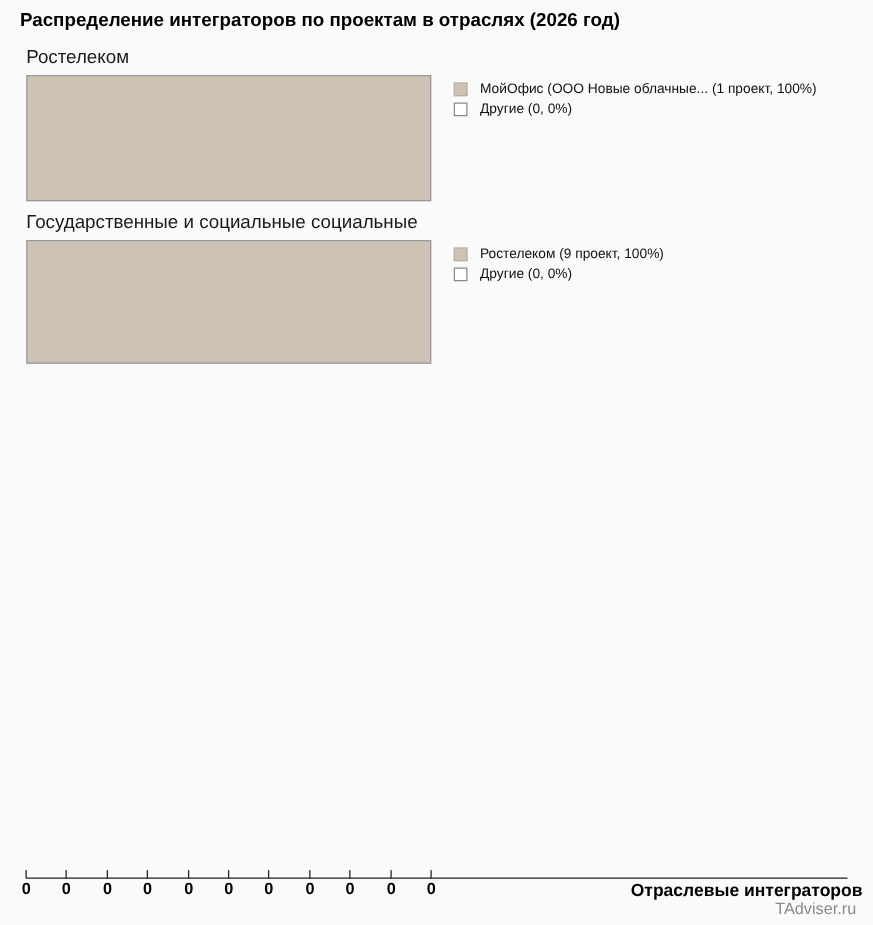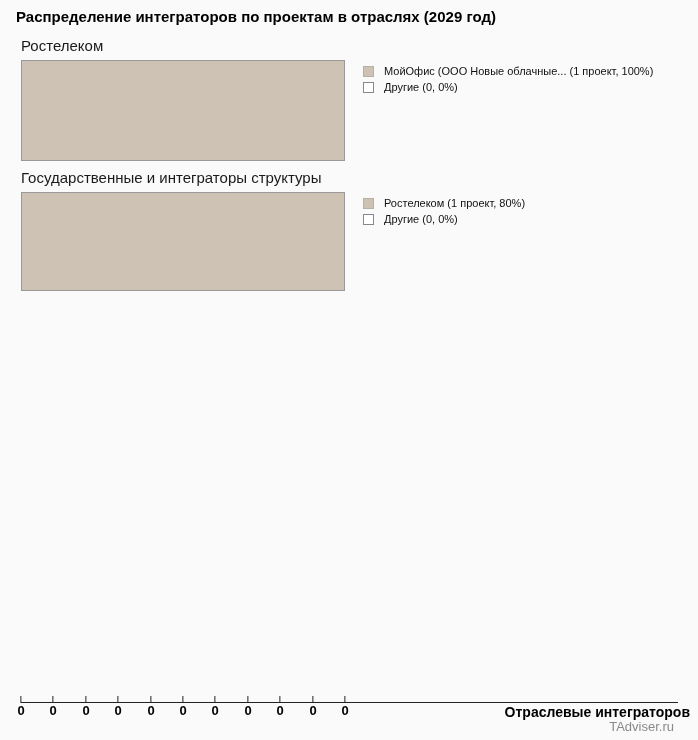--- a/index.html
+++ b/index.html
@@ -70,51 +70,51 @@
     font-size: 13px; font-weight: bold; color: #000;
     margin-top: 2px; line-height: 12px;
   }
 
   .axis-label {
     position: absolute; right: 8px; top: 704px;
     font-size: 14px; font-weight: bold; color: #000;
     white-space: nowrap;
   }
   .watermark {
-    position: absolute; right: 24px; top: 719px;
+    position: absolute; right: 13px; top: 719px;
     font-size: 13px; color: var(--watermark-color);
     white-space: nowrap;
   }
 </style>
 </head>
 <body>
 
 <div class="stage">
 
-  <div class="chart-title">Распределение интеграторов по проектам в отраслях (2029 год)</div>
+  <div class="chart-title">Распределение интеграторов по проектам в отраслях (2026 год)</div>
 
   <div class="industry-title s0">Ростелеком</div>
   <div class="bar b0"></div>
   <div class="legend l0">
     <div class="legend-row">
       <span class="swatch filled"></span>
       <span class="legend-label">МойОфис (ООО Новые облачные... (1 проект, 100%)</span>
     </div>
     <div class="legend-row">
       <span class="swatch empty"></span>
       <span class="legend-label">Другие (0, 0%)</span>
     </div>
   </div>
 
-  <div class="industry-title s1">Государственные и интеграторы структуры</div>
+  <div class="industry-title s1">Государственные и социальные социальные</div>
   <div class="bar b1"></div>
   <div class="legend l1">
     <div class="legend-row">
       <span class="swatch filled"></span>
-      <span class="legend-label">Ростелеком (1 проект, 80%)</span>
+      <span class="legend-label">Ростелеком (9 проект, 100%)</span>
     </div>
     <div class="legend-row">
       <span class="swatch empty"></span>
       <span class="legend-label">Другие (0, 0%)</span>
     </div>
   </div>
 
   <div class="axis-line"></div>
 
   <div class="tick" style="left:21px">

